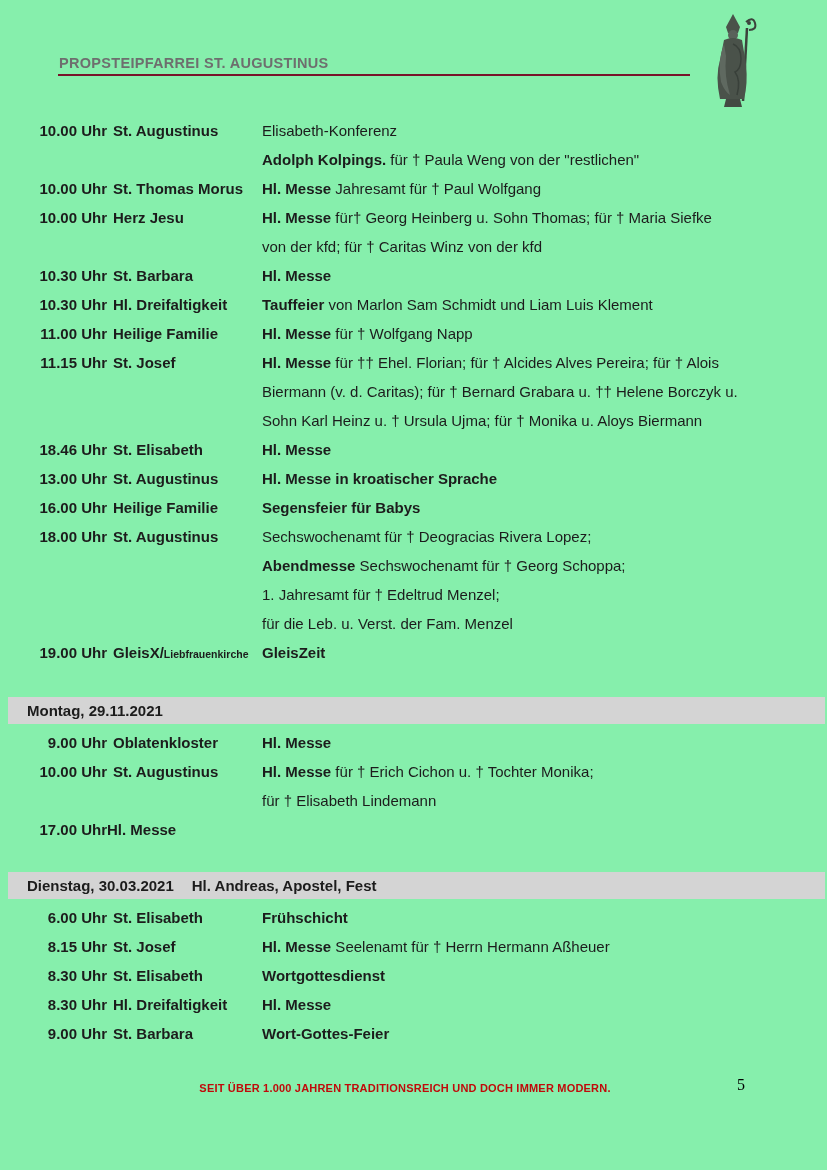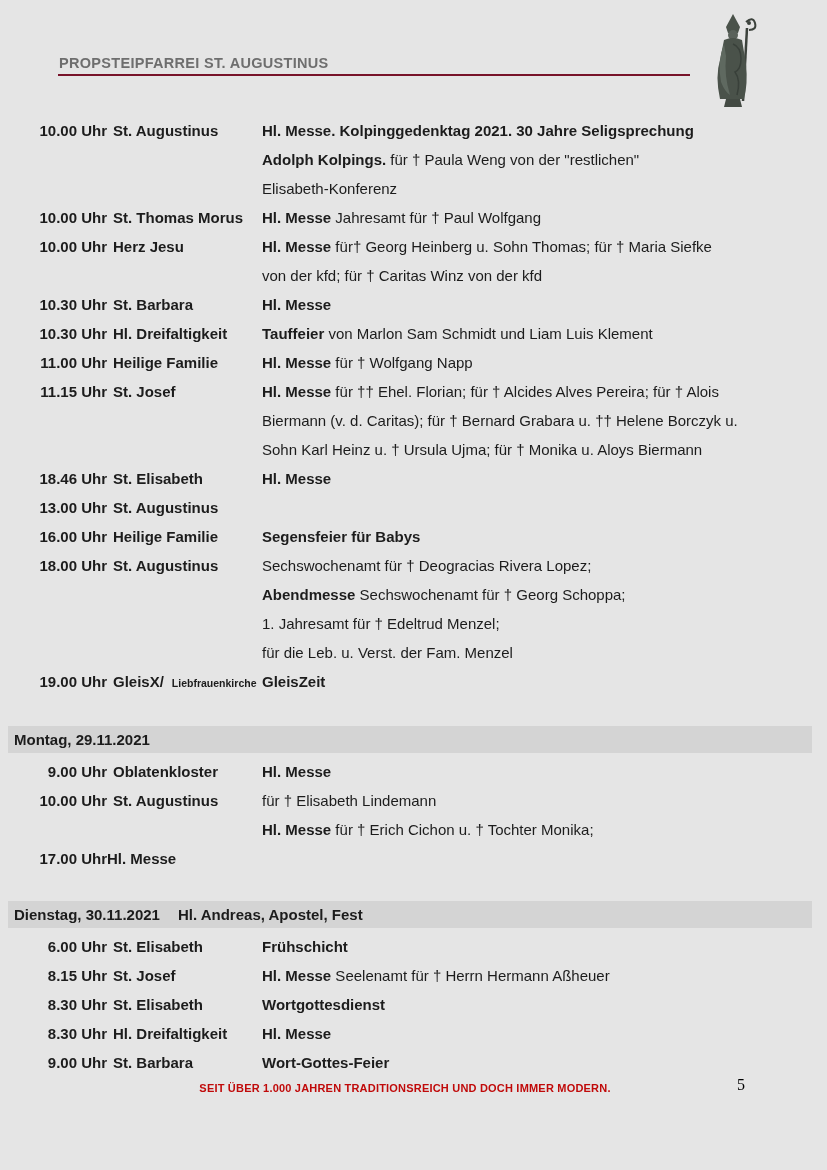--- a/index.html
+++ b/index.html
@@ -1,20 +1,20 @@
 <!DOCTYPE html>
 <html><head>
 <meta charset="utf-8">
 <style>
   html, body { margin: 0; padding: 0; background: #ffffff; }
   .page {
     position: relative;
     width: 827px;
     height: 1170px;
-    background: #e5e5e5;
+    background: #86efac;
     overflow: hidden;
     font-family: "Liberation Sans", sans-serif;
     color: #1c1c1c;
   }
   
   .title {
     position: absolute;
     left: 59px;
     top: 55px;
     font-size: 14.5px;
@@ -42,21 +42,21 @@
     position: absolute;
     left: 0;
     top: 116px;
     width: 820px;
   }
   .banner {
     margin: 28px 0 4px 8px;
     width: 798px;
     height: 27px;
     line-height: 27px;
-    padding-left: 6px;
+    padding-left: 19px;
     background: #d4d4d4;
     font-size: 15px;
     font-weight: 700;
     white-space: nowrap;
   }
   .banner-feast { margin-left: 18px; }
   .row {
     display: flex;
     font-size: 15px;
     line-height: 29px;
@@ -68,21 +68,21 @@
     font-weight: 700;
     white-space: nowrap;
   }
   .col-loc {
     width: 149px;
     flex-shrink: 0;
     margin-left: 6px;
     font-weight: 700;
     white-space: nowrap;
   }
-  .loc-small { font-size: 10.5px; font-weight: 700; padding-left: 8px; }
+  .loc-small { font-size: 10.5px; font-weight: 700; }
   .col-desc { flex: 1; min-width: 0; }
   .desc-line { white-space: nowrap; }
   .b { font-weight: 700; }
   
   .motto {
     position: absolute;
     left: 10px;
     top: 1082px;
     width: 790px;
     text-align: center;
@@ -127,23 +127,22 @@
 
       <path d="M24 89 L38 89 L40 97 L22 97 Z" fill="#434a43"></path>
     </svg>
   </div>
 
   <main class="schedule">
       <div class="row">
         <div class="col-time">10.00 Uhr</div>
         <div class="col-loc">St. Augustinus</div>
         <div class="col-desc">
-          <div class="desc-line"><span class="b">Hl. Messe. Kolpinggedenktag 2021. 30 Jahre Seligsprechung</span></div>
+          <div class="desc-line"><span>Elisabeth-Konferenz</span></div>
           <div class="desc-line"><span class="b">Adolph Kolpings.</span><span> für † Paula Weng von der "restlichen"</span></div>
-          <div class="desc-line"><span>Elisabeth-Konferenz</span></div>
         </div>
       </div>
       <div class="row">
         <div class="col-time">10.00 Uhr</div>
         <div class="col-loc">St. Thomas Morus</div>
         <div class="col-desc">
           <div class="desc-line"><span class="b">Hl. Messe</span><span> Jahresamt für † Paul Wolfgang</span></div>
         </div>
       </div>
       <div class="row">
@@ -187,20 +186,23 @@
       <div class="row">
         <div class="col-time">18.46 Uhr</div>
         <div class="col-loc">St. Elisabeth</div>
         <div class="col-desc">
           <div class="desc-line"><span class="b">Hl. Messe</span></div>
         </div>
       </div>
       <div class="row">
         <div class="col-time">13.00 Uhr</div>
         <div class="col-loc">St. Augustinus</div>
+        <div class="col-desc">
+          <div class="desc-line"><span class="b">Hl. Messe in kroatischer Sprache</span></div>
+        </div>
       </div>
       <div class="row">
         <div class="col-time">16.00 Uhr</div>
         <div class="col-loc">Heilige Familie</div>
         <div class="col-desc">
           <div class="desc-line"><span class="b">Segensfeier für Babys</span></div>
         </div>
       </div>
       <div class="row">
         <div class="col-time">18.00 Uhr</div>
@@ -224,31 +226,31 @@
         <div class="col-time">9.00 Uhr</div>
         <div class="col-loc">Oblatenkloster</div>
         <div class="col-desc">
           <div class="desc-line"><span class="b">Hl. Messe</span></div>
         </div>
       </div>
       <div class="row">
         <div class="col-time">10.00 Uhr</div>
         <div class="col-loc">St. Augustinus</div>
         <div class="col-desc">
+          <div class="desc-line"><span class="b">Hl. Messe</span><span> für † Erich Cichon u. † Tochter Monika;</span></div>
           <div class="desc-line"><span>für † Elisabeth Lindemann</span></div>
-          <div class="desc-line"><span class="b">Hl. Messe</span><span> für † Erich Cichon u. † Tochter Monika;</span></div>
         </div>
       </div>
       <div class="row">
         <div class="col-time">17.00 Uhr</div>
         <div class="col-desc">
           <div class="desc-line"><span class="b">Hl. Messe</span></div>
         </div>
       </div>
-      <div class="banner"><span class="banner-date">Dienstag, 30.11.2021</span><span class="banner-feast">Hl. Andreas, Apostel, Fest</span></div>
+      <div class="banner"><span class="banner-date">Dienstag, 30.03.2021</span><span class="banner-feast">Hl. Andreas, Apostel, Fest</span></div>
       <div class="row">
         <div class="col-time">6.00 Uhr</div>
         <div class="col-loc">St. Elisabeth</div>
         <div class="col-desc">
           <div class="desc-line"><span class="b">Frühschicht</span></div>
         </div>
       </div>
       <div class="row">
         <div class="col-time">8.15 Uhr</div>
         <div class="col-loc">St. Josef</div>

